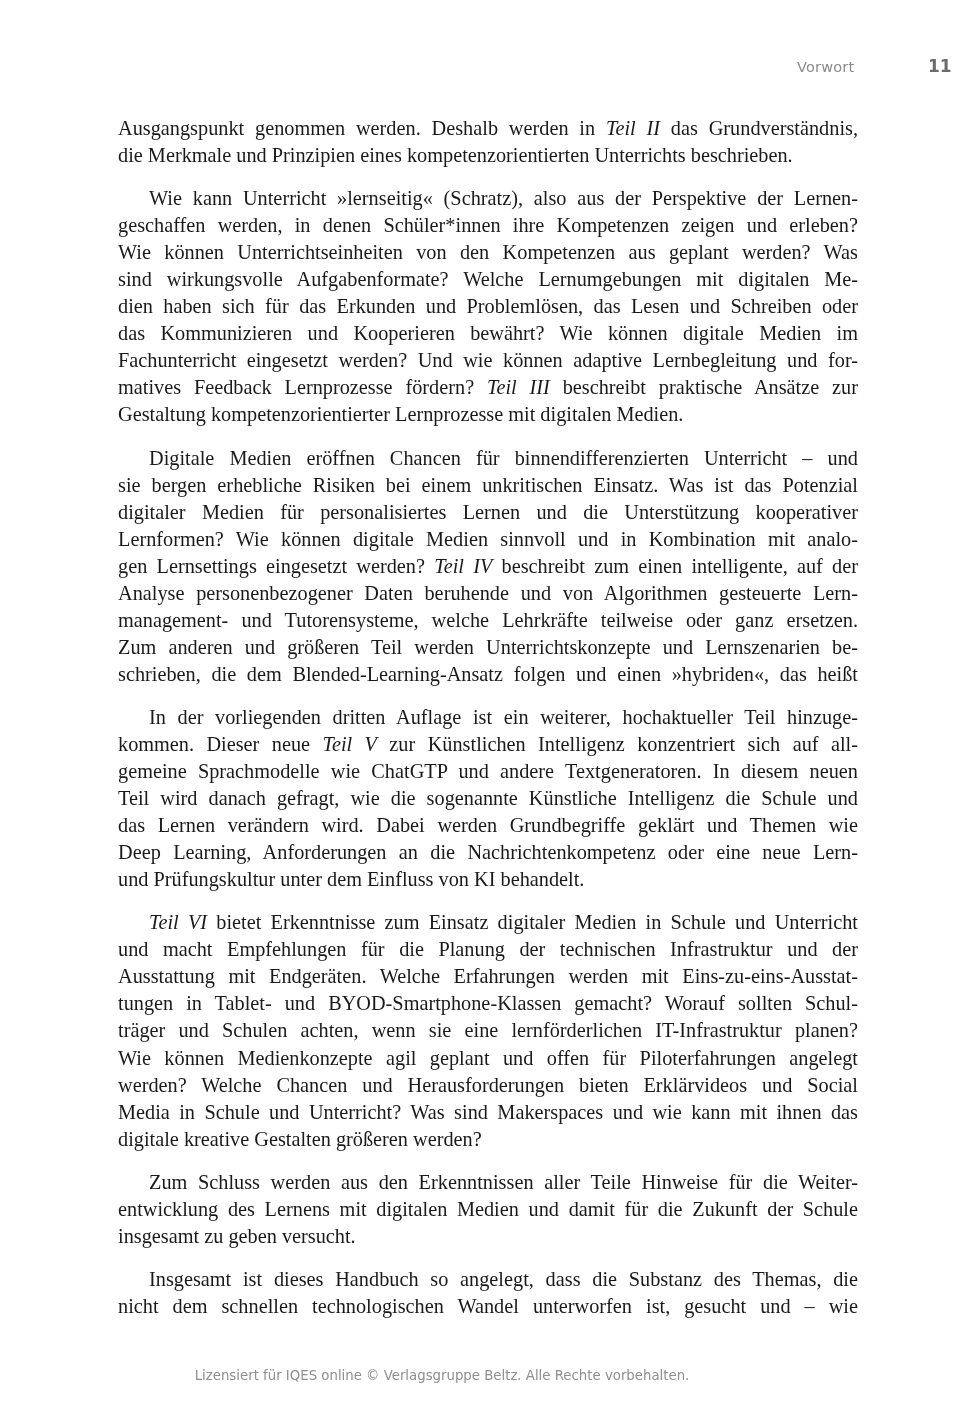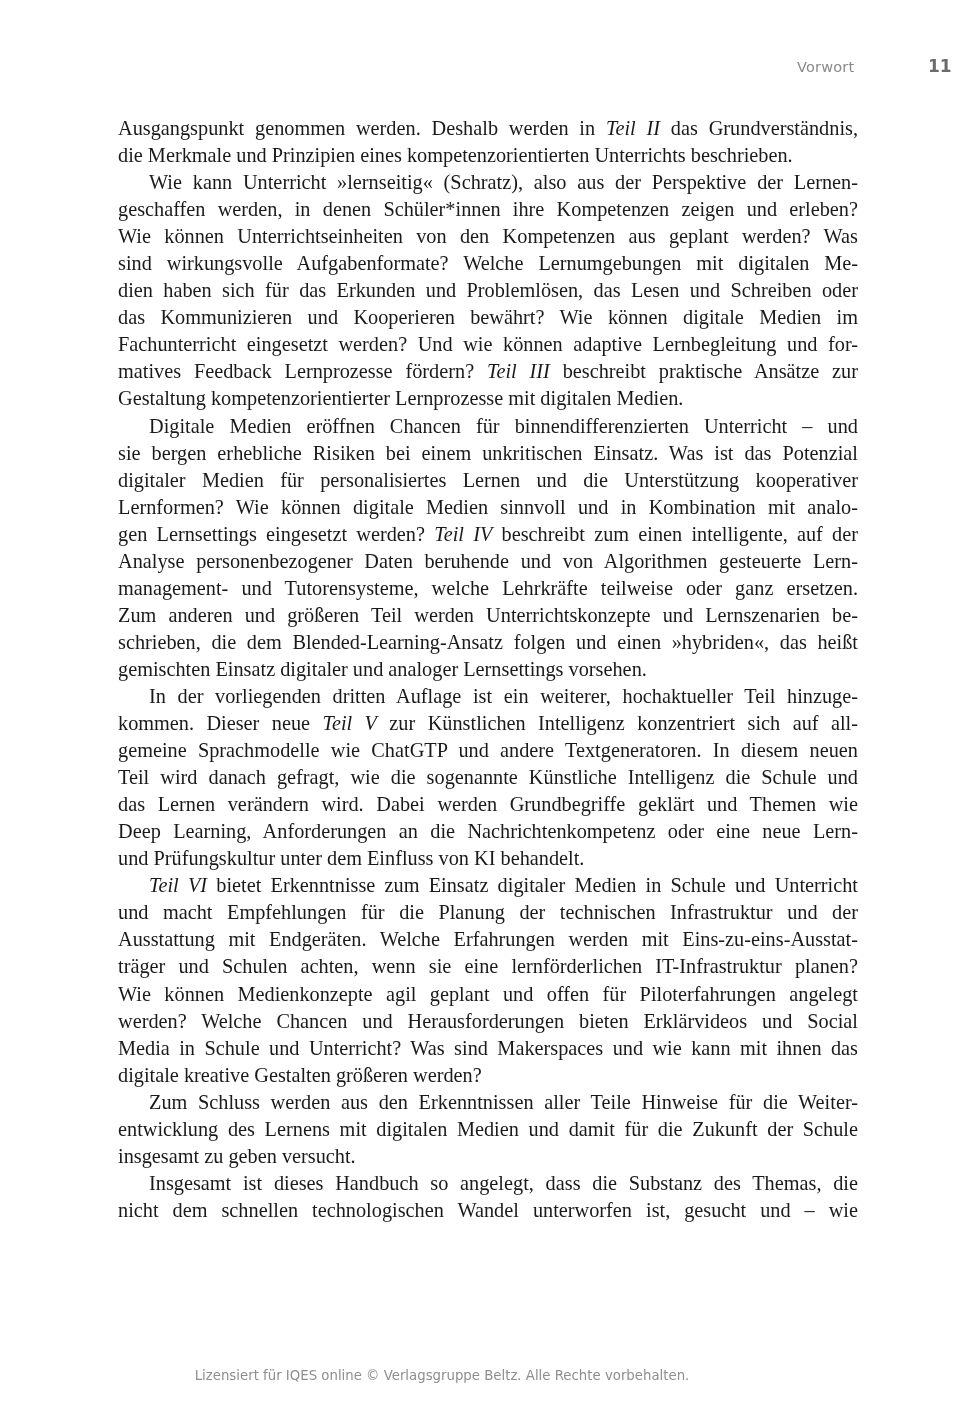--- a/index.html
+++ b/index.html
@@ -16,21 +16,21 @@
   }
   .body-text {
     position: absolute; left: 118px; top: 115px; width: 740px;
     font-family: "Liberation Serif", serif; font-size: 20.3px; color: #1a1a1a;
   }
   .line {
     display: block; height: 27.05px; line-height: 27.05px; white-space: nowrap;
     text-align: justify; text-align-last: justify; overflow: visible;
   }
   .line.last { text-align-last: left; }
-  .line.indent { padding-left: 31px; }
+  .line.indent { padding-left: 31px; margin-top: 16px; }
   .line i { font-style: italic; }
   .footer-notice {
     position: absolute; top: 1368px; left: 0; width: 884px; text-align: center;
     font-family: "DejaVu Sans", sans-serif; font-size: 13.3px; color: #8e8e8e;
   }
 </style>
 </head>
 <body>
 
 <div class="header-section">
@@ -60,37 +60,37 @@
   <div>
     <span class="line indent"><span>Digitale Medien eröffnen Chancen für binnendifferenzierten Unterricht – und</span></span>
     <span class="line"><span>sie bergen erhebliche Risiken bei einem unkritischen Einsatz. Was ist das Potenzial</span></span>
     <span class="line"><span>digitaler Medien für personalisiertes Lernen und die Unterstützung kooperativer</span></span>
     <span class="line"><span>Lernformen? Wie können digitale Medien sinnvoll und in Kombination mit analo-</span></span>
     <span class="line"><span>gen Lernsettings eingesetzt werden? </span><i>Teil IV</i><span> beschreibt zum einen intelligente, auf der</span></span>
     <span class="line"><span>Analyse personenbezogener Daten beruhende und von Algorithmen gesteuerte Lern-</span></span>
     <span class="line"><span>management- und Tutorensysteme, welche Lehrkräfte teilweise oder ganz ersetzen.</span></span>
     <span class="line"><span>Zum anderen und größeren Teil werden Unterrichtskonzepte und Lernszenarien be-</span></span>
     <span class="line"><span>schrieben, die dem Blended-Learning-Ansatz folgen und einen »hybriden«, das heißt</span></span>
-    <span class="line last"><span>gemischten Einsatz digitaler und analoger Lernsettings vorsehen.</span></span>
   </div>
 
   <div>
     <span class="line indent"><span>In der vorliegenden dritten Auflage ist ein weiterer, hochaktueller Teil hinzuge-</span></span>
     <span class="line"><span>kommen. Dieser neue </span><i>Teil V</i><span> zur Künstlichen Intelligenz konzentriert sich auf all-</span></span>
     <span class="line"><span>gemeine Sprachmodelle wie ChatGTP und andere Textgeneratoren. In diesem neuen</span></span>
     <span class="line"><span>Teil wird danach gefragt, wie die sogenannte Künstliche Intelligenz die Schule und</span></span>
     <span class="line"><span>das Lernen verändern wird. Dabei werden Grundbegriffe geklärt und Themen wie</span></span>
     <span class="line"><span>Deep Learning, Anforderungen an die Nachrichtenkompetenz oder eine neue Lern-</span></span>
     <span class="line last"><span>und Prüfungskultur unter dem Einfluss von KI behandelt.</span></span>
   </div>
 
   <div>
     <span class="line indent"><span></span><i>Teil VI</i><span> bietet Erkenntnisse zum Einsatz digitaler Medien in Schule und Unterricht</span></span>
     <span class="line"><span>und macht Empfehlungen für die Planung der technischen Infrastruktur und der</span></span>
     <span class="line"><span>Ausstattung mit Endgeräten. Welche Erfahrungen werden mit Eins-zu-eins-Ausstat-</span></span>
+    <span class="line"><span>tungen in Tablet- und BYOD-Smartphone-Klassen gemacht? Worauf sollten Schul-</span></span>
     <span class="line"><span>träger und Schulen achten, wenn sie eine lernförderlichen IT-Infrastruktur planen?</span></span>
     <span class="line"><span>Wie können Medienkonzepte agil geplant und offen für Piloterfahrungen angelegt</span></span>
     <span class="line"><span>werden? Welche Chancen und Herausforderungen bieten Erklärvideos und Social</span></span>
     <span class="line"><span>Media in Schule und Unterricht? Was sind Makerspaces und wie kann mit ihnen das</span></span>
     <span class="line last"><span>digitale kreative Gestalten größeren werden?</span></span>
   </div>
 
   <div>
     <span class="line indent"><span>Zum Schluss werden aus den Erkenntnissen aller Teile Hinweise für die Weiter-</span></span>
     <span class="line"><span>entwicklung des Lernens mit digitalen Medien und damit für die Zukunft der Schule</span></span>

